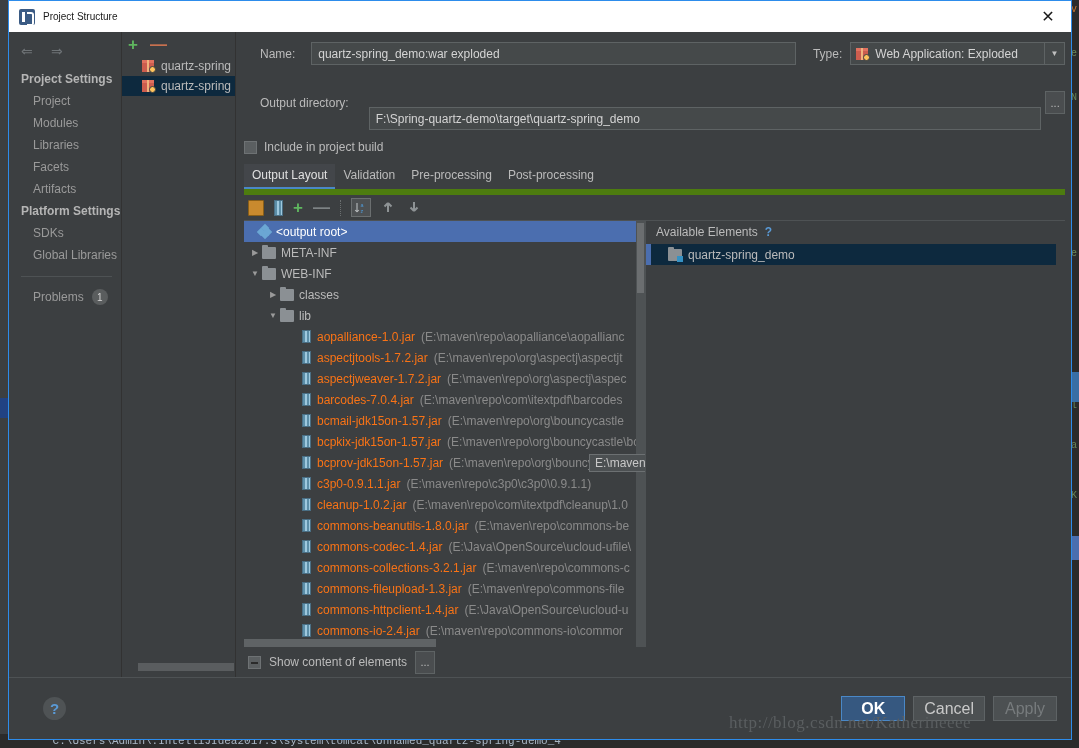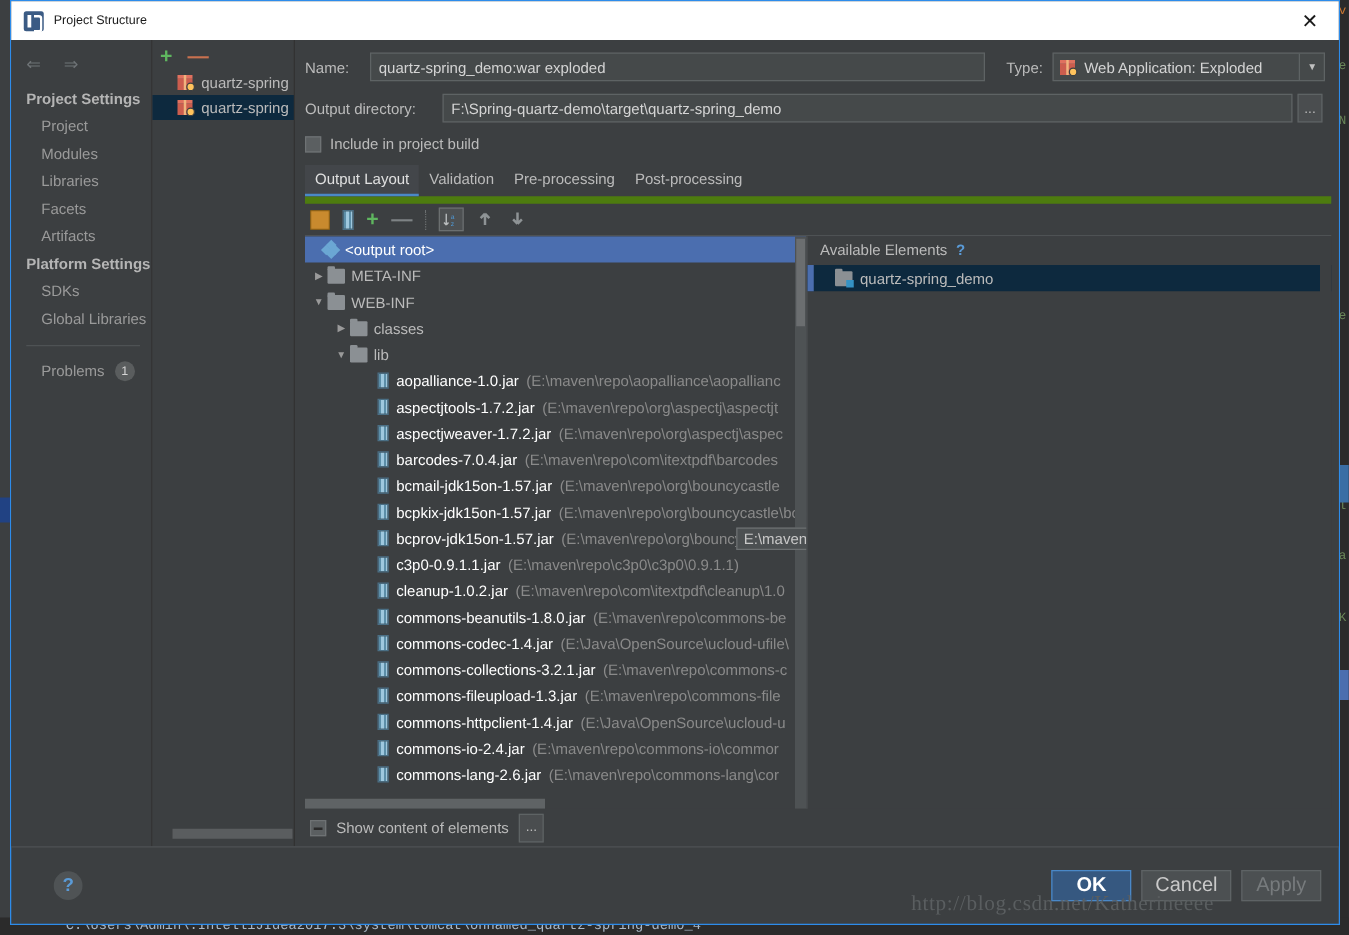--- a/index.html
+++ b/index.html
@@ -144,21 +144,21 @@
     position: absolute; left: 0; bottom: 6px; height: 8px; background: #5a5d5f;
   }
 
   
   .main-pane {
     flex: 1; min-width: 0; background: #3c3f41;
     display: flex; flex-direction: column; padding: 10px 6px 0 8px;
     position: relative;
   }
   .form-row { display: flex; align-items: center; margin-bottom: 10px; }
-  .form-label { font-size: 12px; color: #bbbbbb; white-space: nowrap; }
+  .form-label { font-size: 12px; color: #bbbbbb; white-space: nowrap; margin-left: 16px; }
   .text-field {
     background: #45494a; border: 1px solid #5e6364; color: #d4d4d4;
     font-size: 12px; padding: 3px 6px; height: 23px; line-height: 16px;
     font-family: "Liberation Sans", sans-serif;
   }
   .combo {
     display: flex; align-items: center; height: 23px;
     background: #45494a; border: 1px solid #5e6364;
   }
   .combo-val {
@@ -229,21 +229,21 @@
   }
   .root-ic span {
     position: absolute; width: 6px; height: 6px; background: #6ba7d4;
     transform: rotate(45deg);
   }
   .jar-ic {
     width: 9px; height: 13px; flex: 0 0 9px; margin-right: 6px;
     background: linear-gradient(90deg,#5c8ea8 0 2px,#9ec8de 2px 4px,#5c8ea8 4px 6px,#9ec8de 6px 9px);
     border: 1px solid #4a6f85;
   }
-  .jar-name { color: #ffffff; }
+  .jar-name { color: #f97316; }
   .jar-path { color: #8a8a8a; margin-left: 6px; }
   .tooltip {
     position: absolute; background: #4c5052; border: 1px solid #6c7072;
     color: #c8c8c8; font-size: 12px; padding: 1px 5px; white-space: nowrap;
     z-index: 30;
   }
   .tree-vscroll {
     position: absolute; right: 0; top: 0; width: 9px; background: #4e5254;
   }
   .tree-vthumb { position: absolute; right: 1px; width: 7px; background: #6b6e70; }
@@ -422,21 +422,21 @@
                 <span class="dot"></span>
             </span>
             <span>Web Application: Exploded</span>
           </span>
           <span class="combo-arrow">▼</span>
         </div>
       </div>
 
       <div class="form-row">
         <span class="form-label" style="width:110px;">Output directory:</span>
-        <input class="text-field" style="width: 680px;" value="F:\Spring-quartz-demo\target\quartz-spring_demo">
+        <input class="text-field" style="width: 680px; margin-top: 32px;" value="F:\Spring-quartz-demo\target\quartz-spring_demo">
         <span class="ellipsis-btn" style="margin-left:4px;">...</span>
       </div>
 
       <div class="chk-row">
         <span class="checkbox"></span>
         <span class="chk-label">Include in project build</span>
       </div>
 
       <div class="tabs">
         <div class="tab active">Output Layout</div>

